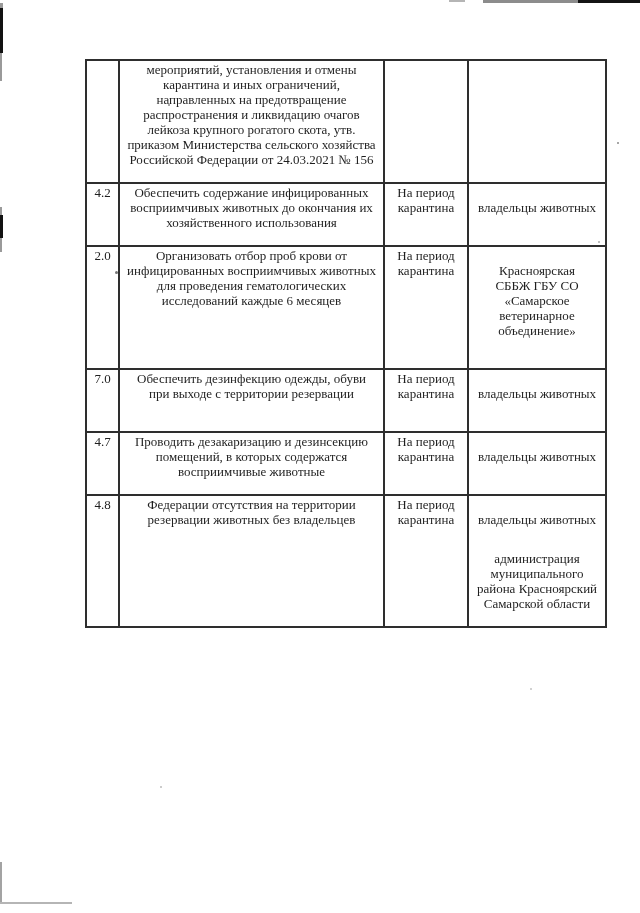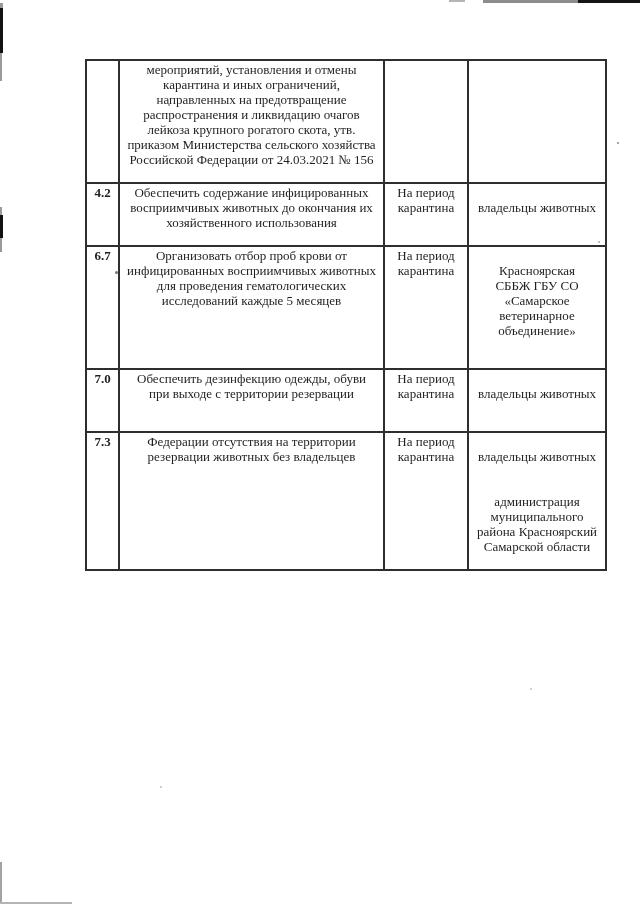--- a/index.html
+++ b/index.html
@@ -27,22 +27,22 @@
   table.measures td {
     border: 2px solid #2e2e2e;
     vertical-align: top;
     text-align: center;
     padding: 1px 2px 0 2px;
     font-size: 13px;
     line-height: 15px;
     white-space: pre-line;
     color: #1f1f1f;
   }
-  td.num-cell { font-size: 13px; font-weight: bold; }
-  .resp-extra:not(:empty) { margin-top: 15px; }
+  td.num-cell { font-size: 13px; }
+  .resp-extra:not(:empty) { margin-top: 9px; }
 
   
   .artifact { position: absolute; pointer-events: none; }
   .a-top-black   { left: 578px; top: 0;     width: 62px; height: 3px;  background: #141414; }
   .a-top-gray    { left: 483px; top: 0;     width: 95px; height: 3px;  background: #8c8c8c; }
   .a-top-gray2   { left: 449px; top: 0;     width: 16px; height: 2px;  background: #b5b5b5; }
   .a-left-gray1  { left: 0;     top: 3px;   width: 3px;  height: 5px;  background: #9a9a9a; }
   .a-left-black1 { left: 0;     top: 8px;   width: 3px;  height: 45px; background: #121212; }
   .a-left-gray1b { left: 0;     top: 53px;  width: 2px;  height: 28px; background: #9a9a9a; }
   .a-left-gray2  { left: 0;     top: 207px; width: 2px;  height: 8px;  background: #9a9a9a; }
@@ -92,25 +92,25 @@
 восприимчивых животных до окончания их
 хозяйственного использования</td>
         <td>На период
 карантина</td>
         <td>
           <div>владельцы животных</div>
           <div class="resp-extra"></div>
         </td>
       </tr>
       <tr style="height:74px">
-        <td class="num-cell">6.7</td>
+        <td class="num-cell">2.0</td>
         <td>Организовать отбор проб крови от
 инфицированных восприимчивых животных
 для проведения гематологических
-исследований каждые 5 месяцев</td>
+исследований каждые 6 месяцев</td>
         <td>На период
 карантина</td>
         <td>
           <div>Красноярская
 СББЖ ГБУ СО
 «Самарское
 ветеринарное
 объединение»</div>
           <div class="resp-extra"></div>
         </td>
@@ -119,22 +119,34 @@
         <td class="num-cell">7.0</td>
         <td>Обеспечить дезинфекцию одежды, обуви
 при выходе с территории резервации</td>
         <td>На период
 карантина</td>
         <td>
           <div>владельцы животных</div>
           <div class="resp-extra"></div>
         </td>
       </tr>
+      <tr style="height:45px">
+        <td class="num-cell">4.7</td>
+        <td>Проводить дезакаризацию и дезинсекцию
+помещений, в которых содержатся
+восприимчивые животные</td>
+        <td>На период
+карантина</td>
+        <td>
+          <div>владельцы животных</div>
+          <div class="resp-extra"></div>
+        </td>
+      </tr>
       <tr style="height:88px">
-        <td class="num-cell">7.3</td>
+        <td class="num-cell">4.8</td>
         <td>Федерации отсутствия на территории
 резервации животных без владельцев</td>
         <td>На период
 карантина</td>
         <td>
           <div>владельцы животных</div>
           <div class="resp-extra">администрация
 муниципального
 района Красноярский
 Самарской области</div>

